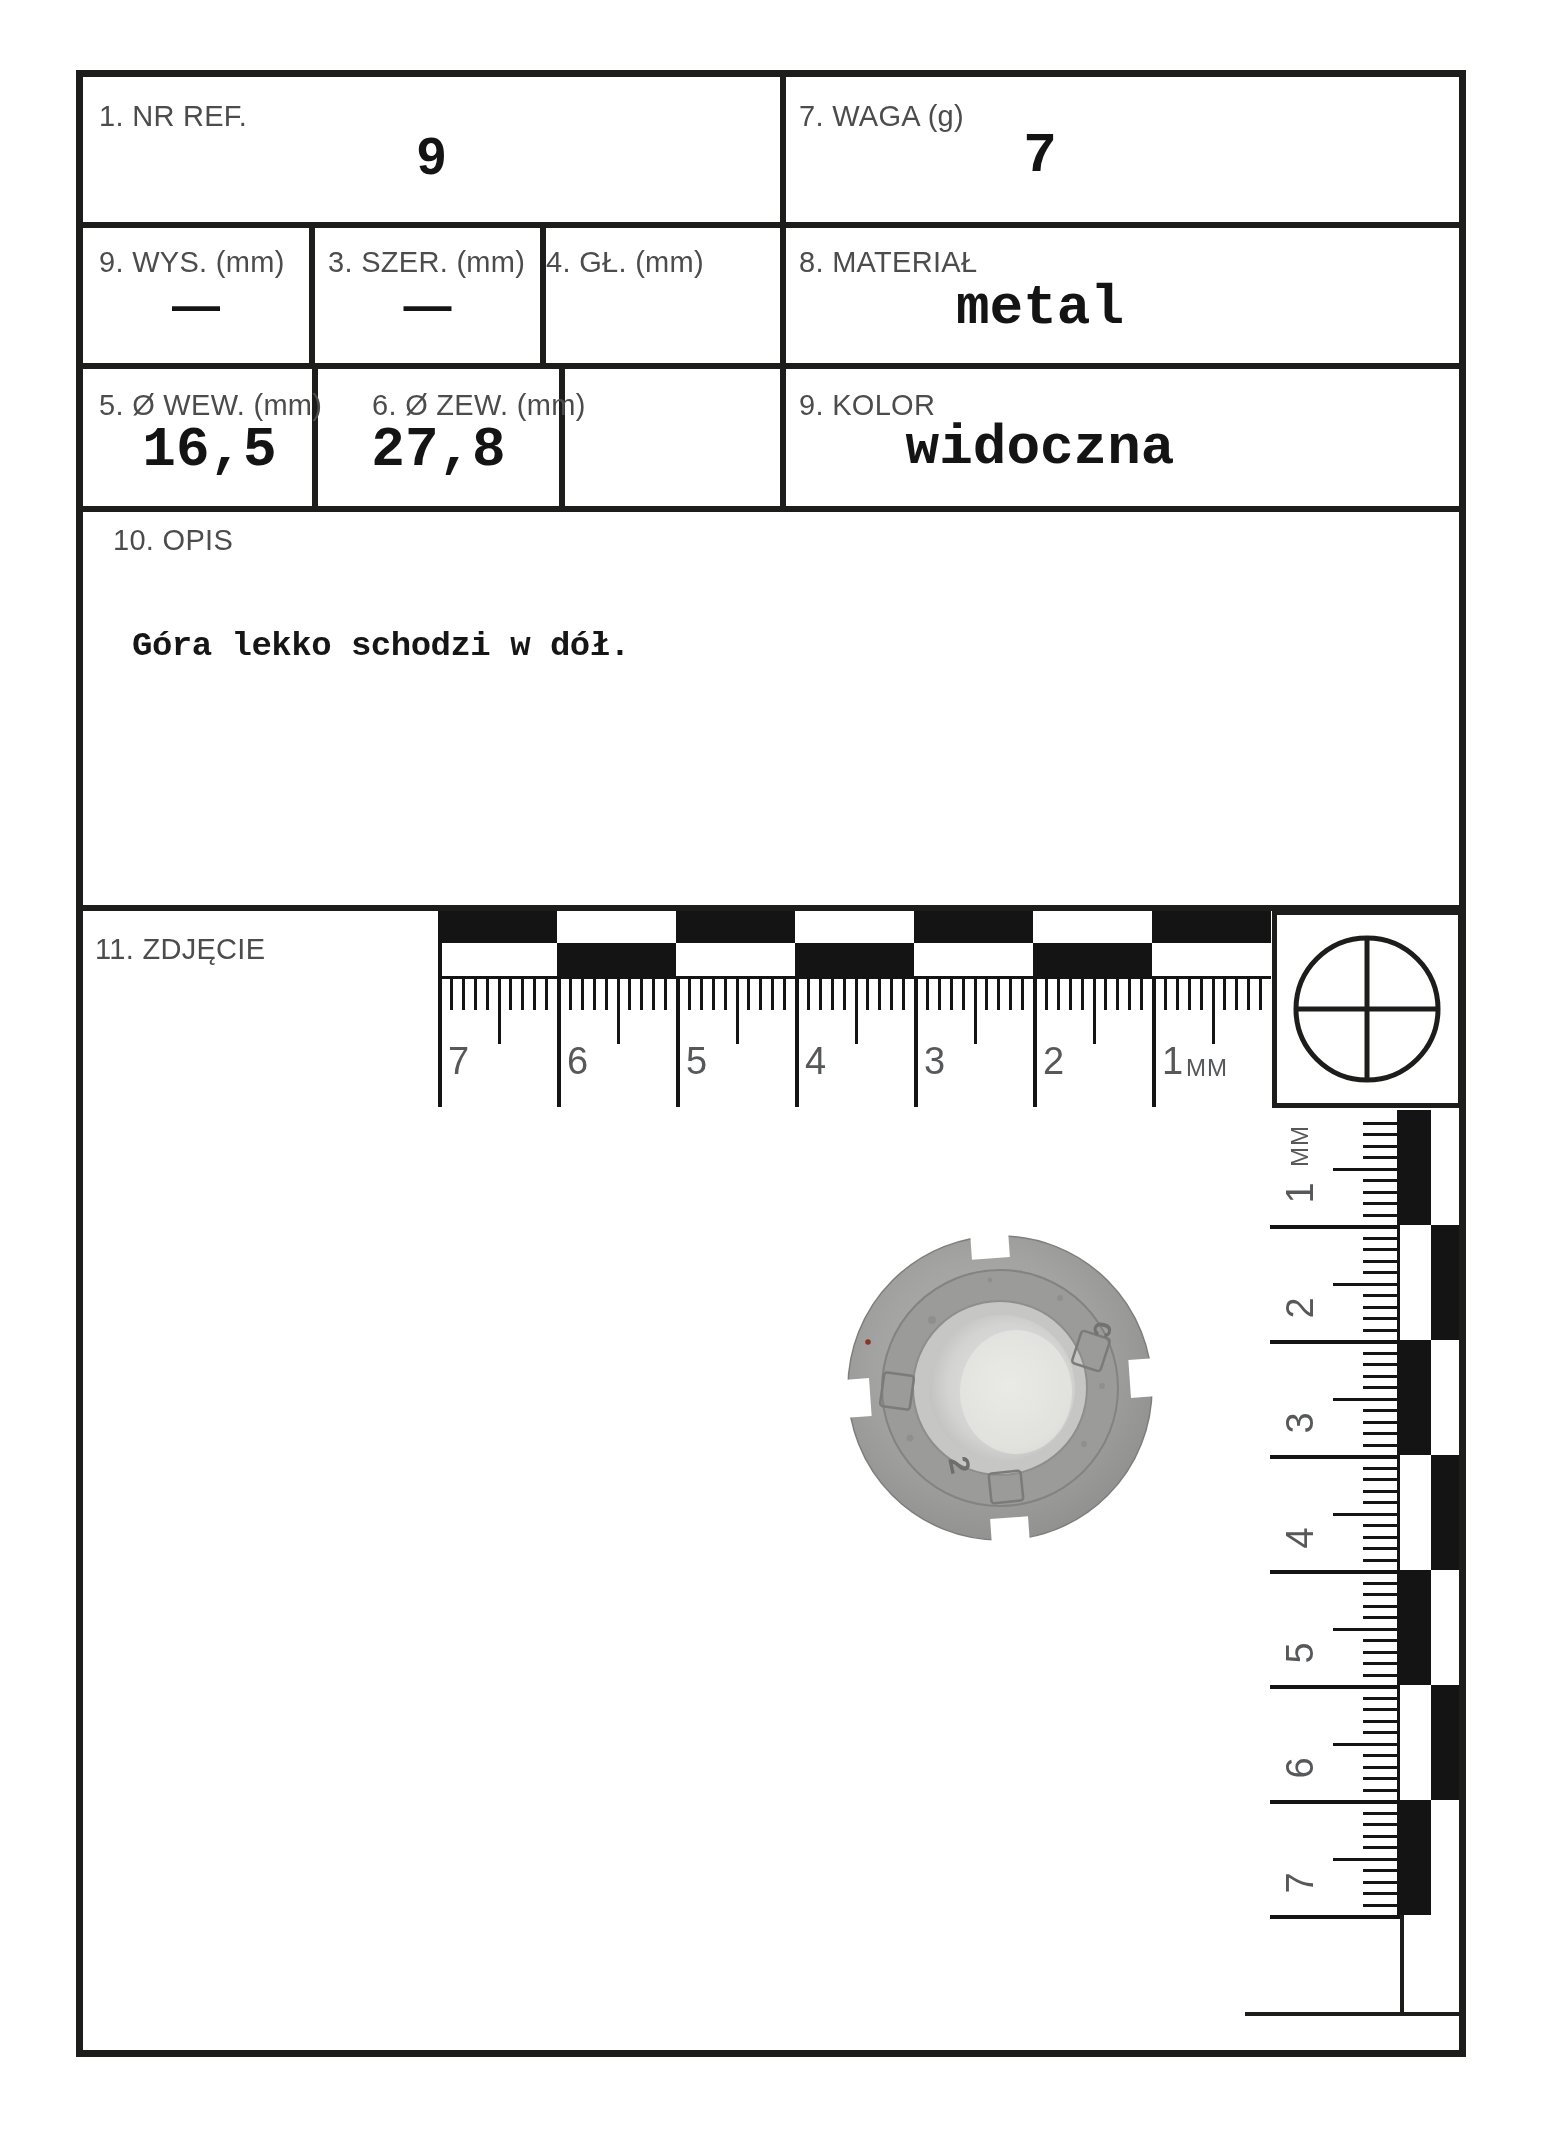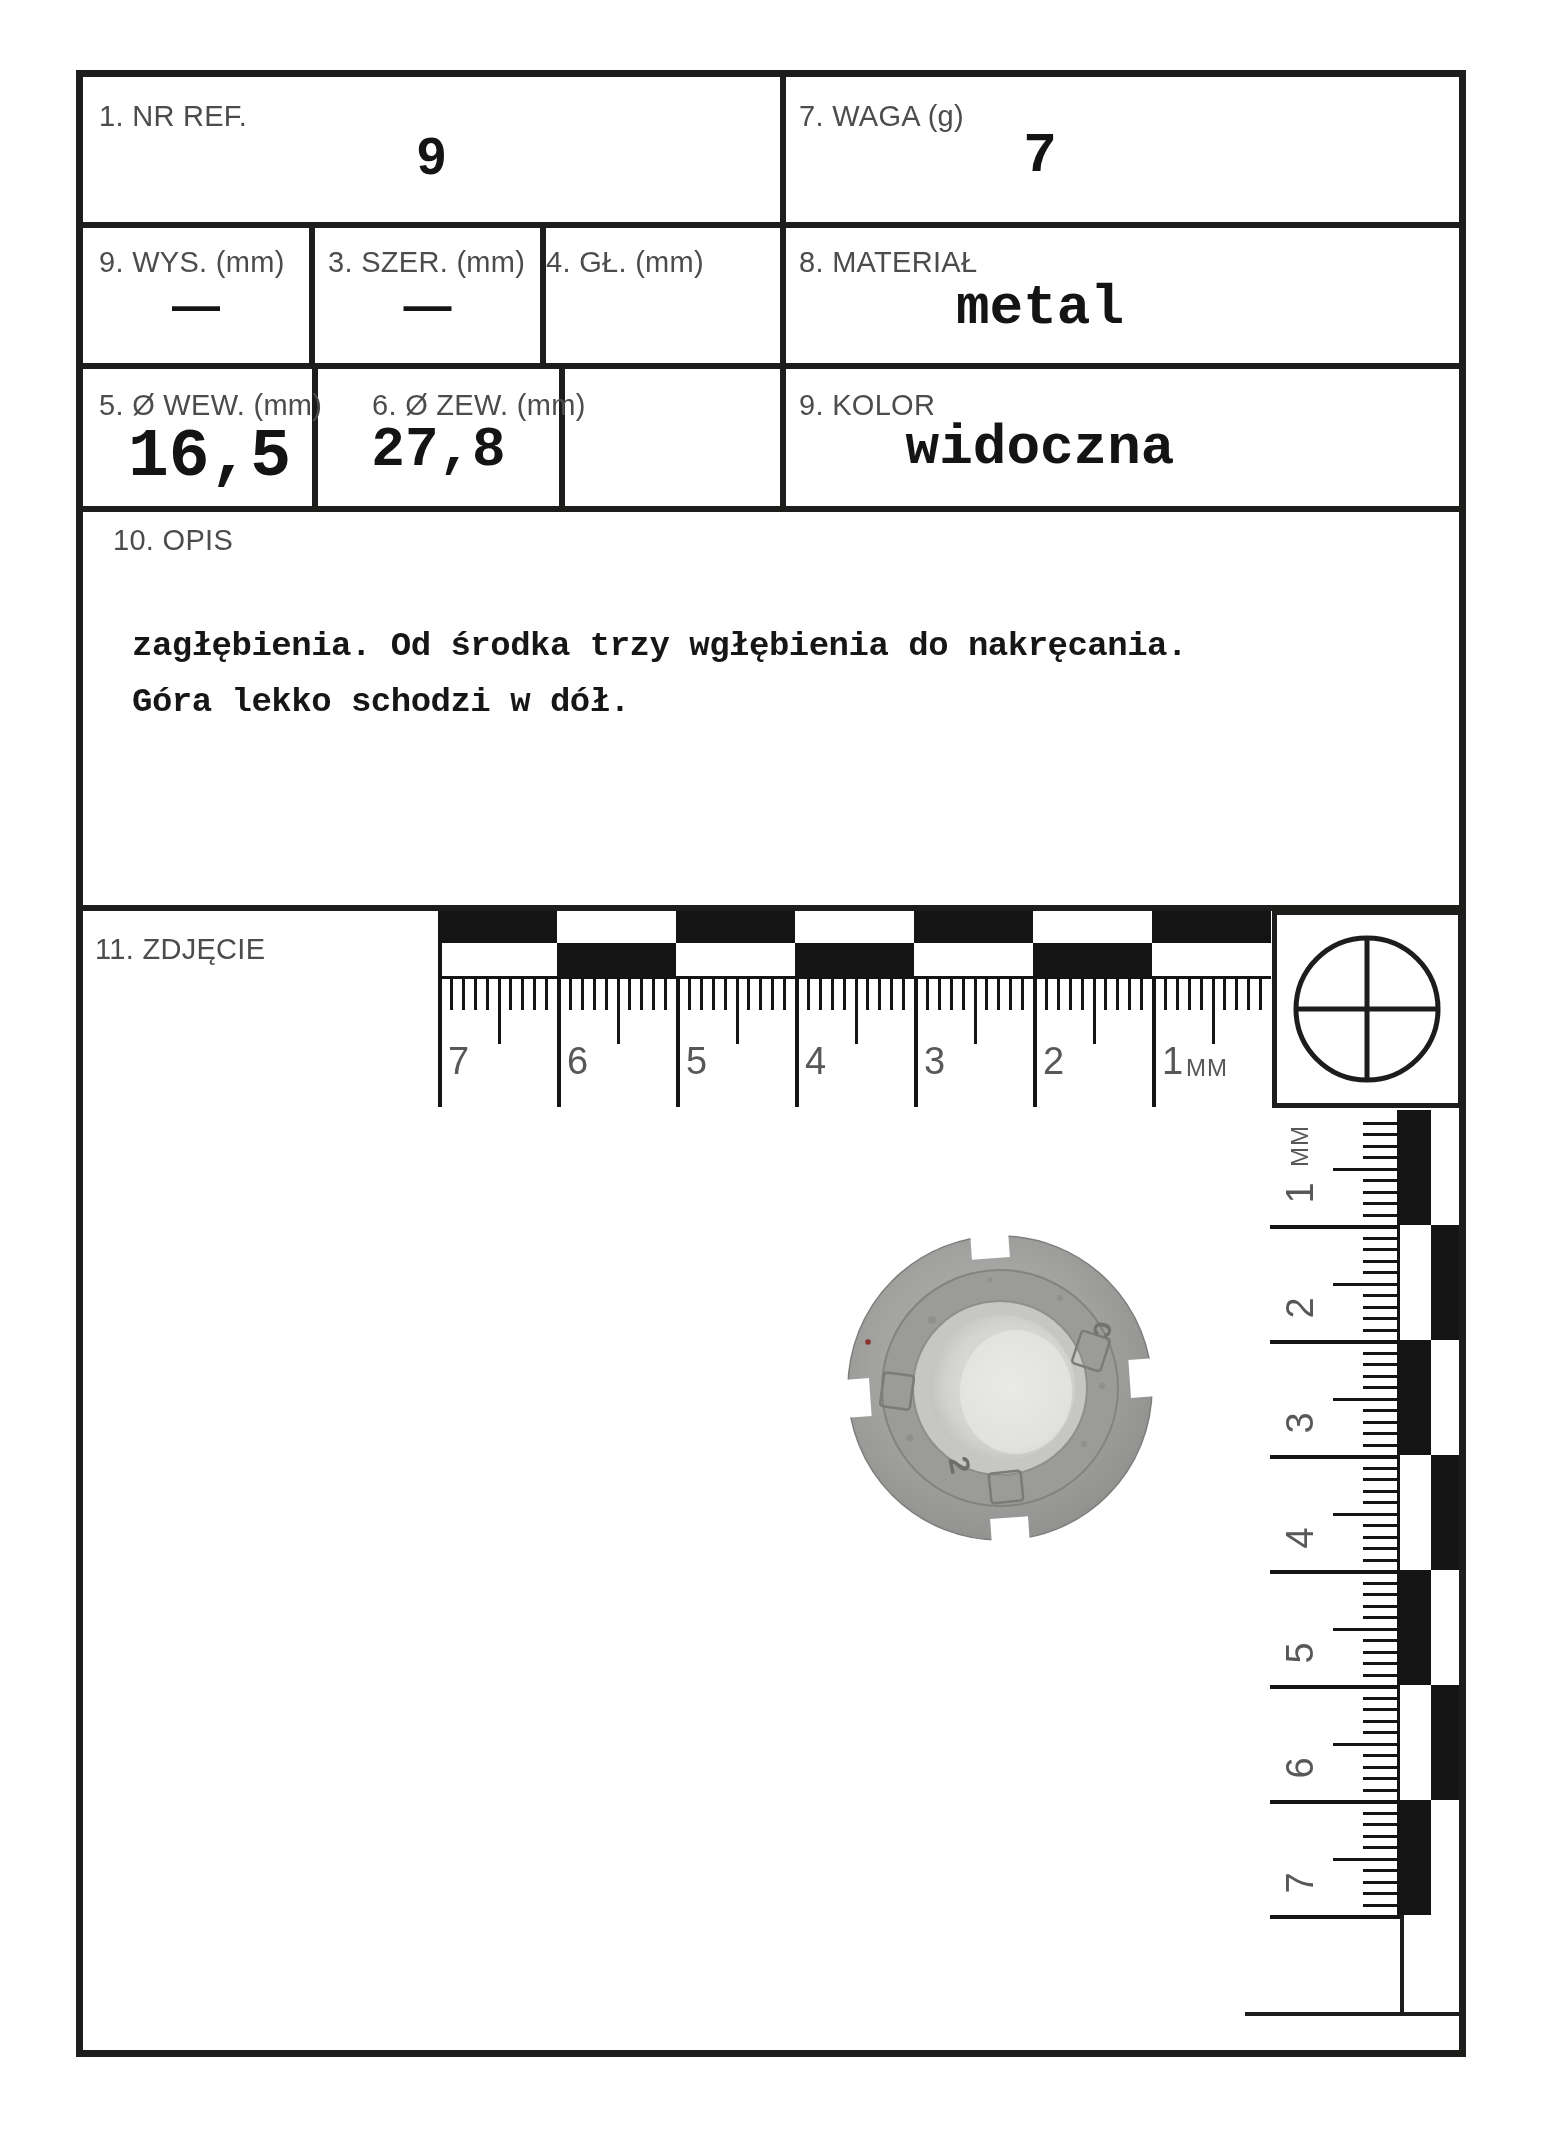--- a/index.html
+++ b/index.html
@@ -50,26 +50,25 @@
   <div class="flabel" style="left:338px;top:389px;margin-left:34px;">6. Ø ZEW. (mm)</div>
   <div class="flabel" style="left:799px;top:389px;">9. KOLOR</div>
   <div class="flabel" style="left:113px;top:524px;">10. OPIS</div>
   <div class="flabel" style="left:95px;top:933px;">11. ZDJĘCIE</div>
 
   <div class="fvalue sans" style="left:83px;width:697px;top:126px;font-size:52px;">9</div>
   <div class="fvalue" style="left:790px;width:500px;top:124px;font-size:56px;">7</div>
   <div class="fvalue sans" style="left:83px;width:226px;top:278px;font-size:48px;">—</div>
   <div class="fvalue sans" style="left:315px;width:225px;top:278px;font-size:48px;">—</div>
   <div class="fvalue" style="left:790px;width:500px;top:276px;font-size:56px;">metal</div>
-  <div class="fvalue" style="left:83px;width:253px;top:418px;font-size:68px;">16,5</div>
+  <div class="fvalue" style="left:83px;width:253px;top:418px;font-size:56px;">16,5</div>
   <div class="fvalue" style="left:318px;width:241px;top:418px;font-size:56px;">27,8</div>
   <div class="fvalue" style="left:790px;width:500px;top:416px;font-size:56px;">widoczna</div>
 
   <div style="position:absolute;left:132px;top:618px;">
-    <div class="opis-line">zagłębienia. Od środka trzy wgłębienia do nakręcania.</div>
     <div class="opis-line">Góra lekko schodzi w dół.</div>
   </div>
 
   <div id="h-ruler" style="position:absolute;left:0;top:0;">
       <div class="chk" style="left: 438px; top: 911px; width: 119px; height: 32px; background: rgb(20, 20, 20);"></div>
       <div class="chk" style="left: 438px; top: 943px; width: 119px; height: 33px; background: rgb(255, 255, 255);"></div>
       <div class="chk" style="left: 557px; top: 911px; width: 119px; height: 32px; background: rgb(255, 255, 255);"></div>
       <div class="chk" style="left: 557px; top: 943px; width: 119px; height: 33px; background: rgb(20, 20, 20);"></div>
       <div class="chk" style="left: 676px; top: 911px; width: 119px; height: 32px; background: rgb(20, 20, 20);"></div>
       <div class="chk" style="left: 676px; top: 943px; width: 119px; height: 33px; background: rgb(255, 255, 255);"></div>

